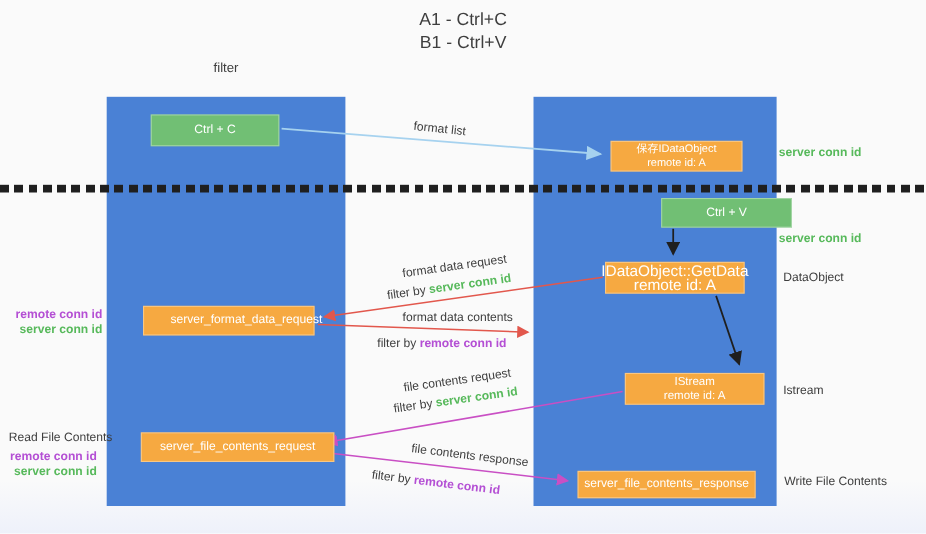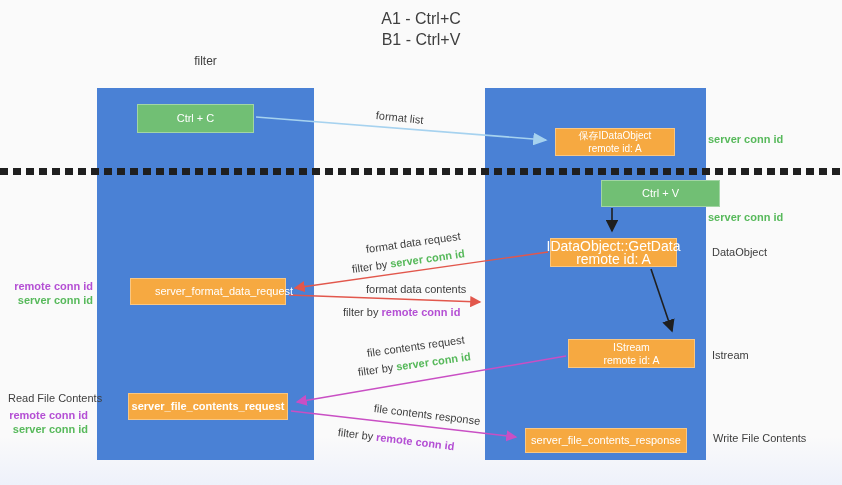--- a/index.html
+++ b/index.html
@@ -75,21 +75,21 @@
     <line x1="566" y1="356" x2="297" y2="402" style="stroke:var(--arrow-magenta)" stroke-width="1.4" marker-end="url(#mMag)"></line>
     <line x1="291" y1="411" x2="516" y2="437" style="stroke:var(--arrow-magenta)" stroke-width="1.4" marker-end="url(#mMag)"></line>
   </svg>
 
   <div class="node green" style="left:137px;top:104px;width:117px;height:29px;">
     <span>Ctrl + C</span>
   </div>
   <div class="node orange" style="left:130px;top:278px;width:156px;height:27px;padding-left:32px;">
     <span>server_format_data_request</span>
   </div>
-  <div class="node orange" style="left:128px;top:393px;width:160px;height:27px;font-weight:bold;">
+  <div class="node orange" style="left:128px;top:393px;width:176px;height:27px;">
     <span>server_file_contents_request</span>
   </div>
 
   <div class="node orange" style="left:555px;top:128px;width:120px;height:28px;font-size:10px;">
     <span>保存IDataObject</span>
     <span>remote id: A</span>
   </div>
   <div class="node green" style="left:553px;top:180px;width:119px;height:27px;margin-left:48px;">
     <span>Ctrl + V</span>
   </div>

